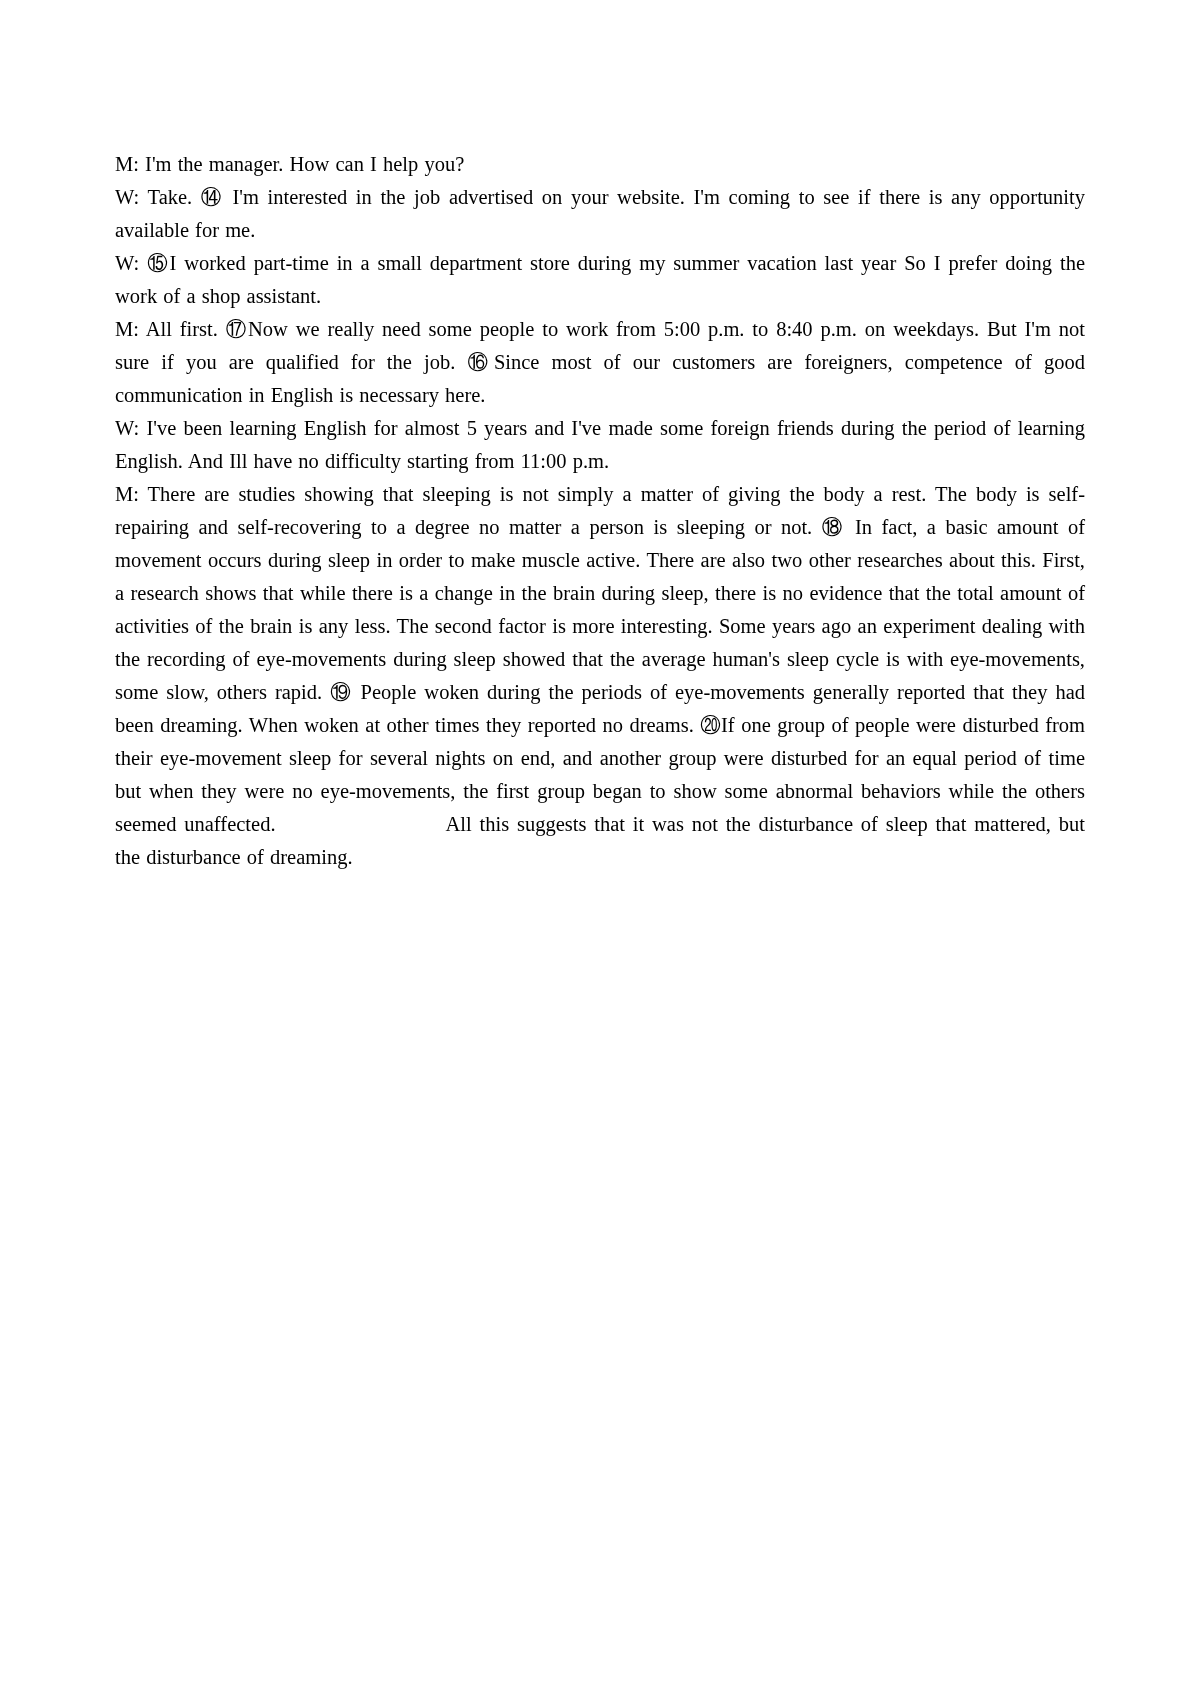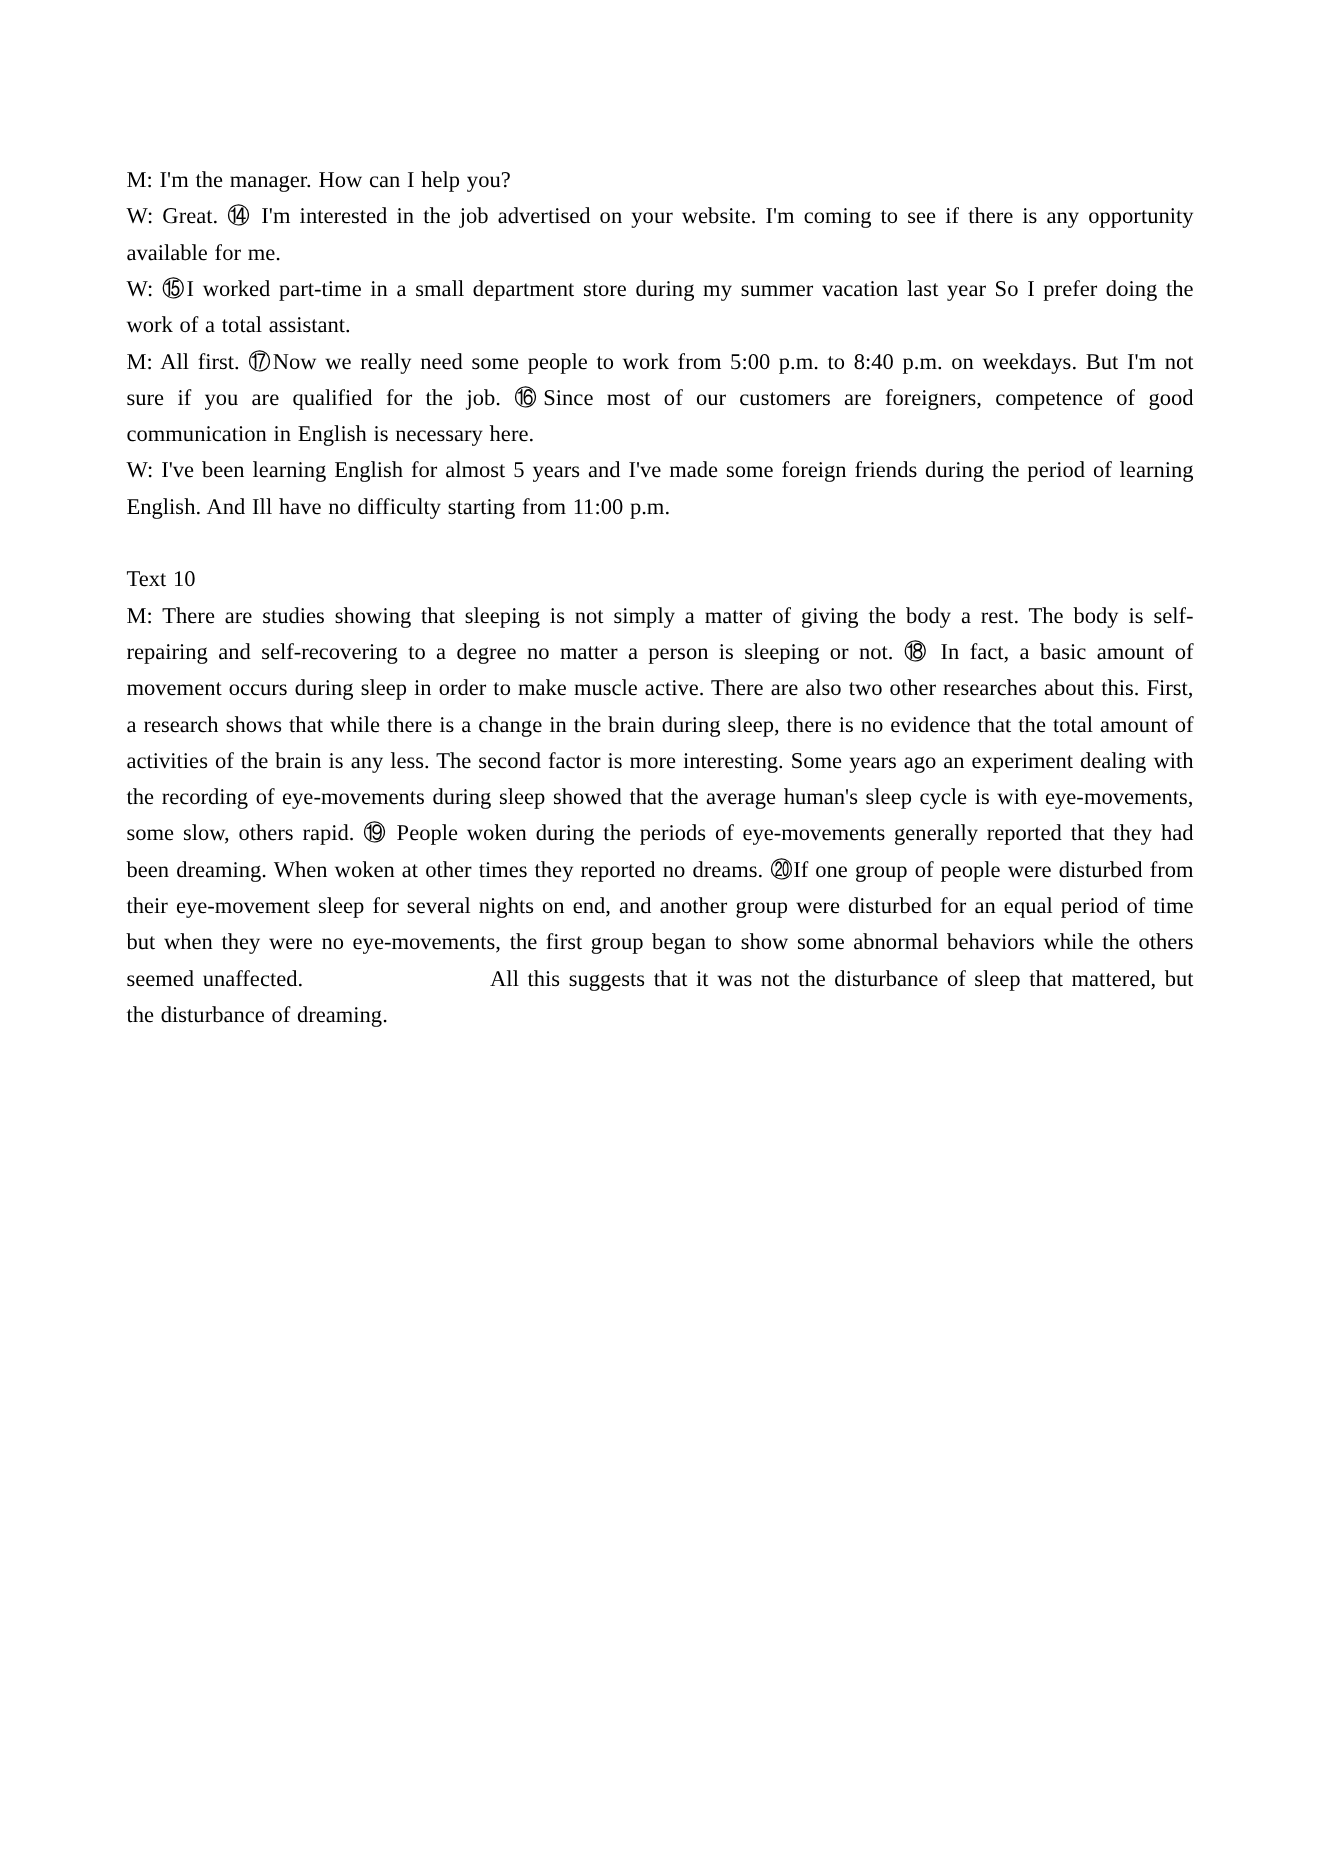--- a/index.html
+++ b/index.html
@@ -38,20 +38,19 @@
     display: inline-block;
     width: 170px;
   }
 </style>
 </head>
 <body>
 
 <div class="page">
   <div class="doc">
       <p><span class="run">M: I'm the manager. How can I help you?</span></p>
-      <p><span class="run">W: Great. </span><span class="run bold">⑭ I'm interested in the job advertised on your website</span><span class="run">. I'm coming to see if there is any opportunity available for me.</span></p>
-      <p><span class="run bold">W: </span><span class="run bold">⑮I worked part-time in a small department store during my summer vacation last year So I prefer doing the work of a total assistant.</span></p>
+      <p><span class="run">W: Take. </span><span class="run bold">⑭ I'm interested in the job advertised on your website</span><span class="run">. I'm coming to see if there is any opportunity available for me.</span></p>
+      <p><span class="run bold">W: </span><span class="run bold">⑮I worked part-time in a small department store during my summer vacation last year So I prefer doing the work of a shop assistant.</span></p>
       <p><span class="run">M: All first. </span><span class="run bold">⑰Now we really need some people to work from 5:00 p.m. to 8:40 p.m. on weekdays.</span><span class="run"> But I'm not sure if you are qualified for the job. </span><span class="run bold">⑯Since most of our customers are foreigners, competence of good communication in English is necessary here.</span></p>
       <p><span class="run">W: I've been learning English for almost 5 years and I've made some foreign friends during the period of learning English. And Ill have no difficulty starting from 11:00 p.m.</span></p>
-      <p class="gap-before"><span class="run">Text 10</span></p>
       <p><span class="run">M: There are studies showing that sleeping is not simply a matter of giving the body a rest. The body is self-repairing and self-recovering to a degree no matter a person is sleeping or not. </span><span class="run bold">⑱ In fact, a basic amount of movement occurs during sleep in order to make muscle active.</span><span class="run"> There are also two other researches about this. First, a research shows that while there is a change in the brain during sleep, there is no evidence that the total amount of activities of the brain is any less. The second factor is more interesting. Some years ago an experiment dealing with the recording of eye-movements during sleep showed that the average human's sleep cycle is with eye-movements, some slow, others rapid. </span><span class="run bold">⑲ People woken during the periods of eye-movements generally reported that they had been dreaming.</span><span class="run"> When woken at other times they reported no dreams. </span><span class="run bold">⑳If one group of people were disturbed from their eye-movement sleep for several nights on end, and another group were disturbed for an equal period of time but when they were no eye-movements, the first group began to show some abnormal behaviors while the others seemed unaffected.</span><span class="run gap"></span><span class="run">All this suggests that it was not the disturbance of sleep that mattered, but the disturbance of dreaming.</span></p>
     </div>
 </div>
 
 </body></html>

